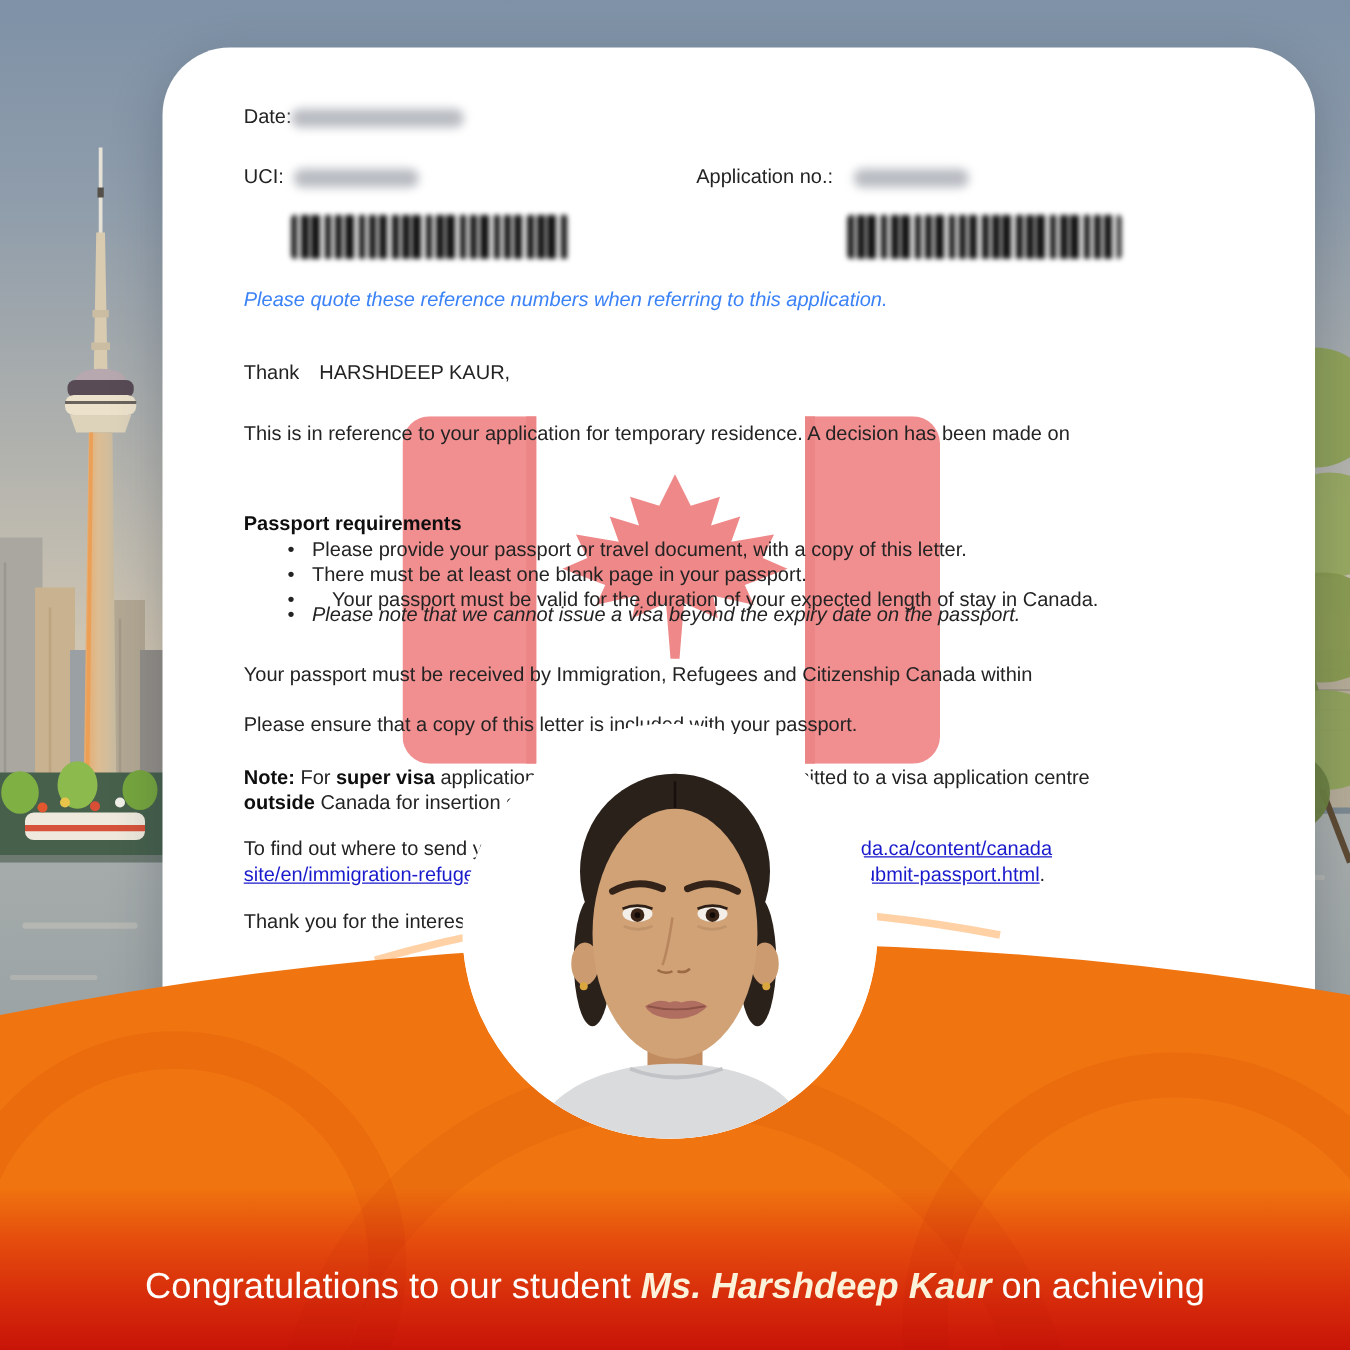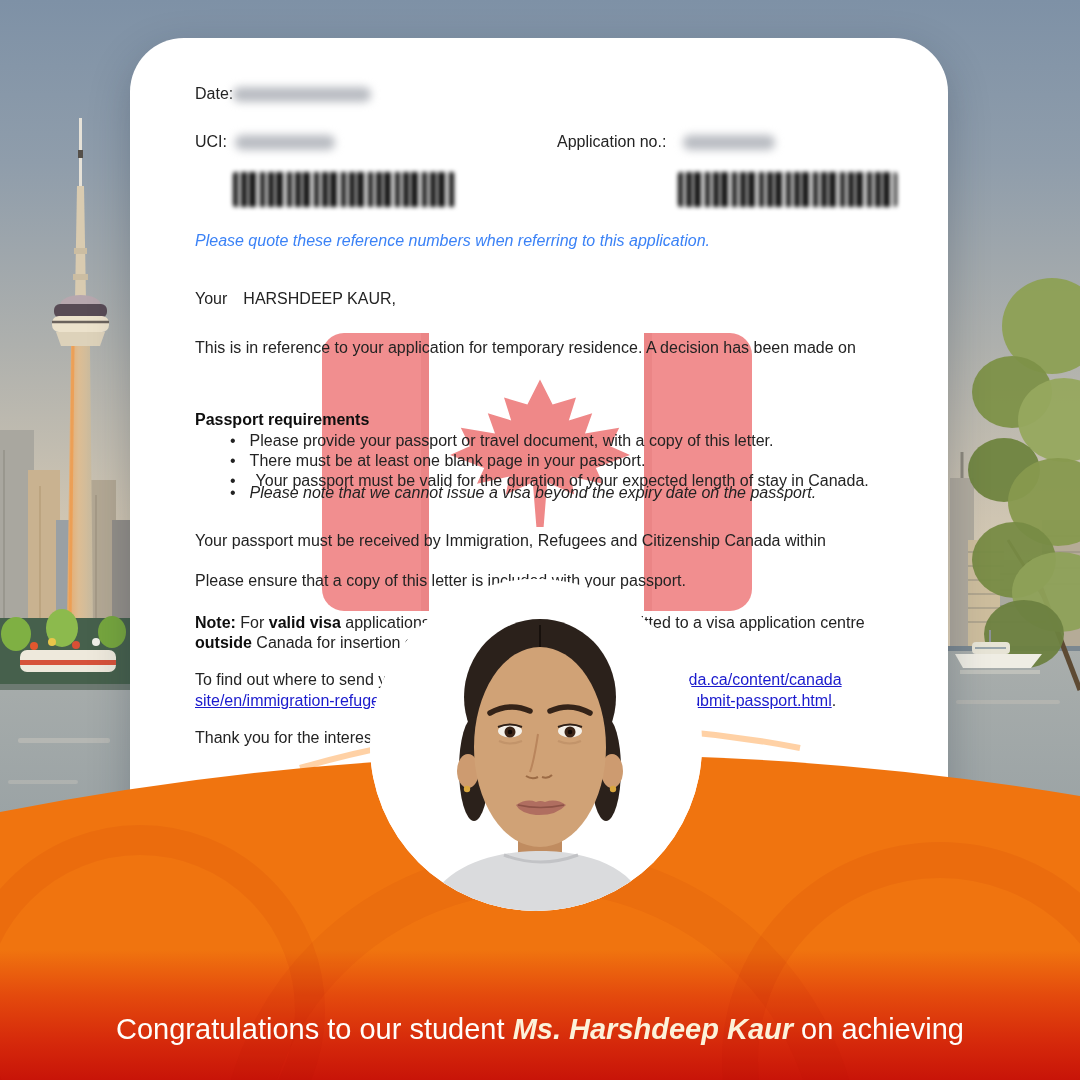--- a/index.html
+++ b/index.html
@@ -3,21 +3,21 @@
 <meta charset="utf-8">
 <style>
   html,body{margin:0;padding:0;background:#222;}
   #stage{
     position:relative;width:1080px;height:1080px;overflow:hidden;
     font-family:"Liberation Sans",sans-serif;
     background:linear-gradient(180deg,#7e91a6 0%,#8f9dab 15%,#aeb0ad 32%,#cfc5b2 48%,#e9d8bc 62%,#f2e2c4 72%,#eedfc5 82%,#e9dcc4 100%);
   }
   .scenery{position:absolute;inset:0;z-index:1;}
   
-  .card{position:absolute;left:130px;top:38px;width:818px;height:840px;background:#ffffff;
+  .card{position:absolute;left:130px;top:38px;width:922px;height:840px;background:#ffffff;
         border-radius:54px;box-shadow:0 14px 40px rgba(25,35,55,.25);z-index:10;}
   .flag{position:absolute;left:192px;top:295px;width:430px;height:278px;z-index:1;opacity:.92;}
   .l{position:absolute;left:65px;font-size:16px;line-height:20px;color:#232323;white-space:pre;z-index:3;}
   .l b{font-weight:700;color:#0e0e0e;text-align:center;}
   .warning{color:#3b82f6;font-style:italic;}
   .it{font-style:italic;}
   .link{color:#1a1acd;text-decoration:underline;}
   .blob{position:absolute;height:15px;background:#b9bcc2;filter:blur(4px);border-radius:7px;z-index:3;}
   .barcode{position:absolute;top:134px;height:35px;border-radius:3px;filter:blur(2.3px);z-index:3;
     background:repeating-linear-gradient(90deg,#0b0b0b 0 5px,#fafafa 5px 8px,#0b0b0b 8px 14px,#fafafa 14px 16px,#0b0b0b 16px 23px,#fafafa 23px 27px);}
@@ -172,35 +172,35 @@
     <div class="l" style="top:94px">UCI:</div>
     <div class="blob" style="left:105px;top:97px;width:100px"></div>
     <div class="l" style="left:427px;top:94px">Application no.:</div>
     <div class="blob" style="left:553px;top:97px;width:92px"></div>
 
     <div class="barcode" style="left:103px;width:222px"></div>
     <div class="barcode" style="left:548px;width:219px"></div>
 
     <div class="l warning" style="top:193px">Please quote these reference numbers when referring to this application.</div>
 
-    <div class="l" style="top:251px"><span>Your</span><span class="gap"></span><span>HARSHDEEP KAUR,</span></div>
+    <div class="l" style="top:251px"><span>Thank</span><span class="gap"></span><span>HARSHDEEP KAUR,</span></div>
 
     <div class="l" style="top:300px">This is in reference to your application for temporary residence. A decision has been made on</div>
 
     <div class="l" style="top:372px"><b>Passport requirements</b></div>
 
     <div class="l" style="left:100px;top:393px"><span>•</span><span style="margin-left:14px">Please provide your passport or travel document, with a copy of this letter.</span></div>
     <div class="l" style="left:100px;top:413px"><span>•</span><span style="margin-left:14px">There must be at least one blank page in your passport.</span></div>
-    <div class="l" style="left:100px;top:433px"><span>•</span><span style="margin-left:20px">Your passport must be valid for the duration of your expected length of stay in Canada.</span></div>
+    <div class="l" style="left:100px;top:433px"><span>•</span><span style="margin-left:30px">Your passport must be valid for the duration of your expected length of stay in Canada.</span></div>
     <div class="l" style="left:100px;top:445px"><span>•</span><span class="it" style="margin-left:14px">Please note that we cannot issue a visa beyond the expiry date on the passport.</span></div>
 
     <div class="l" style="top:493px">Your passport must be received by Immigration, Refugees and Citizenship Canada within</div>
     <div class="l" style="top:533px">Please ensure that a copy of this letter is included with your passport.</div>
 
-    <div class="l" style="top:575px"><b>Note:</b><span> For </span><b>valid visa</b><span> applications, your passport must be submitted to a visa application centre</span></div>
+    <div class="l" style="top:575px"><b>Note:</b><span> For </span><b>super visa</b><span> applications, your passport must be submitted to a visa application centre</span></div>
     <div class="l" style="top:595px"><b>outside</b><span> Canada for insertion of the visa counterfoil.</span></div>
 
     <div class="l" style="top:632px"><span>To find out where to send your passport, please visit </span><span class="link">https://www.canada.ca/content/canada</span></div>
     <div class="l" style="top:653px"><span class="link">site/en/immigration-refugees-citizenship/services/visit-canada/where-submit-passport.html</span><span>.</span></div>
 
     <div class="l" style="top:690px">Thank you for the interest you have shown in Canada.</div>
   </div>
 
   <svg class="wave" viewBox="0 0 1080 1080">
     <defs>

